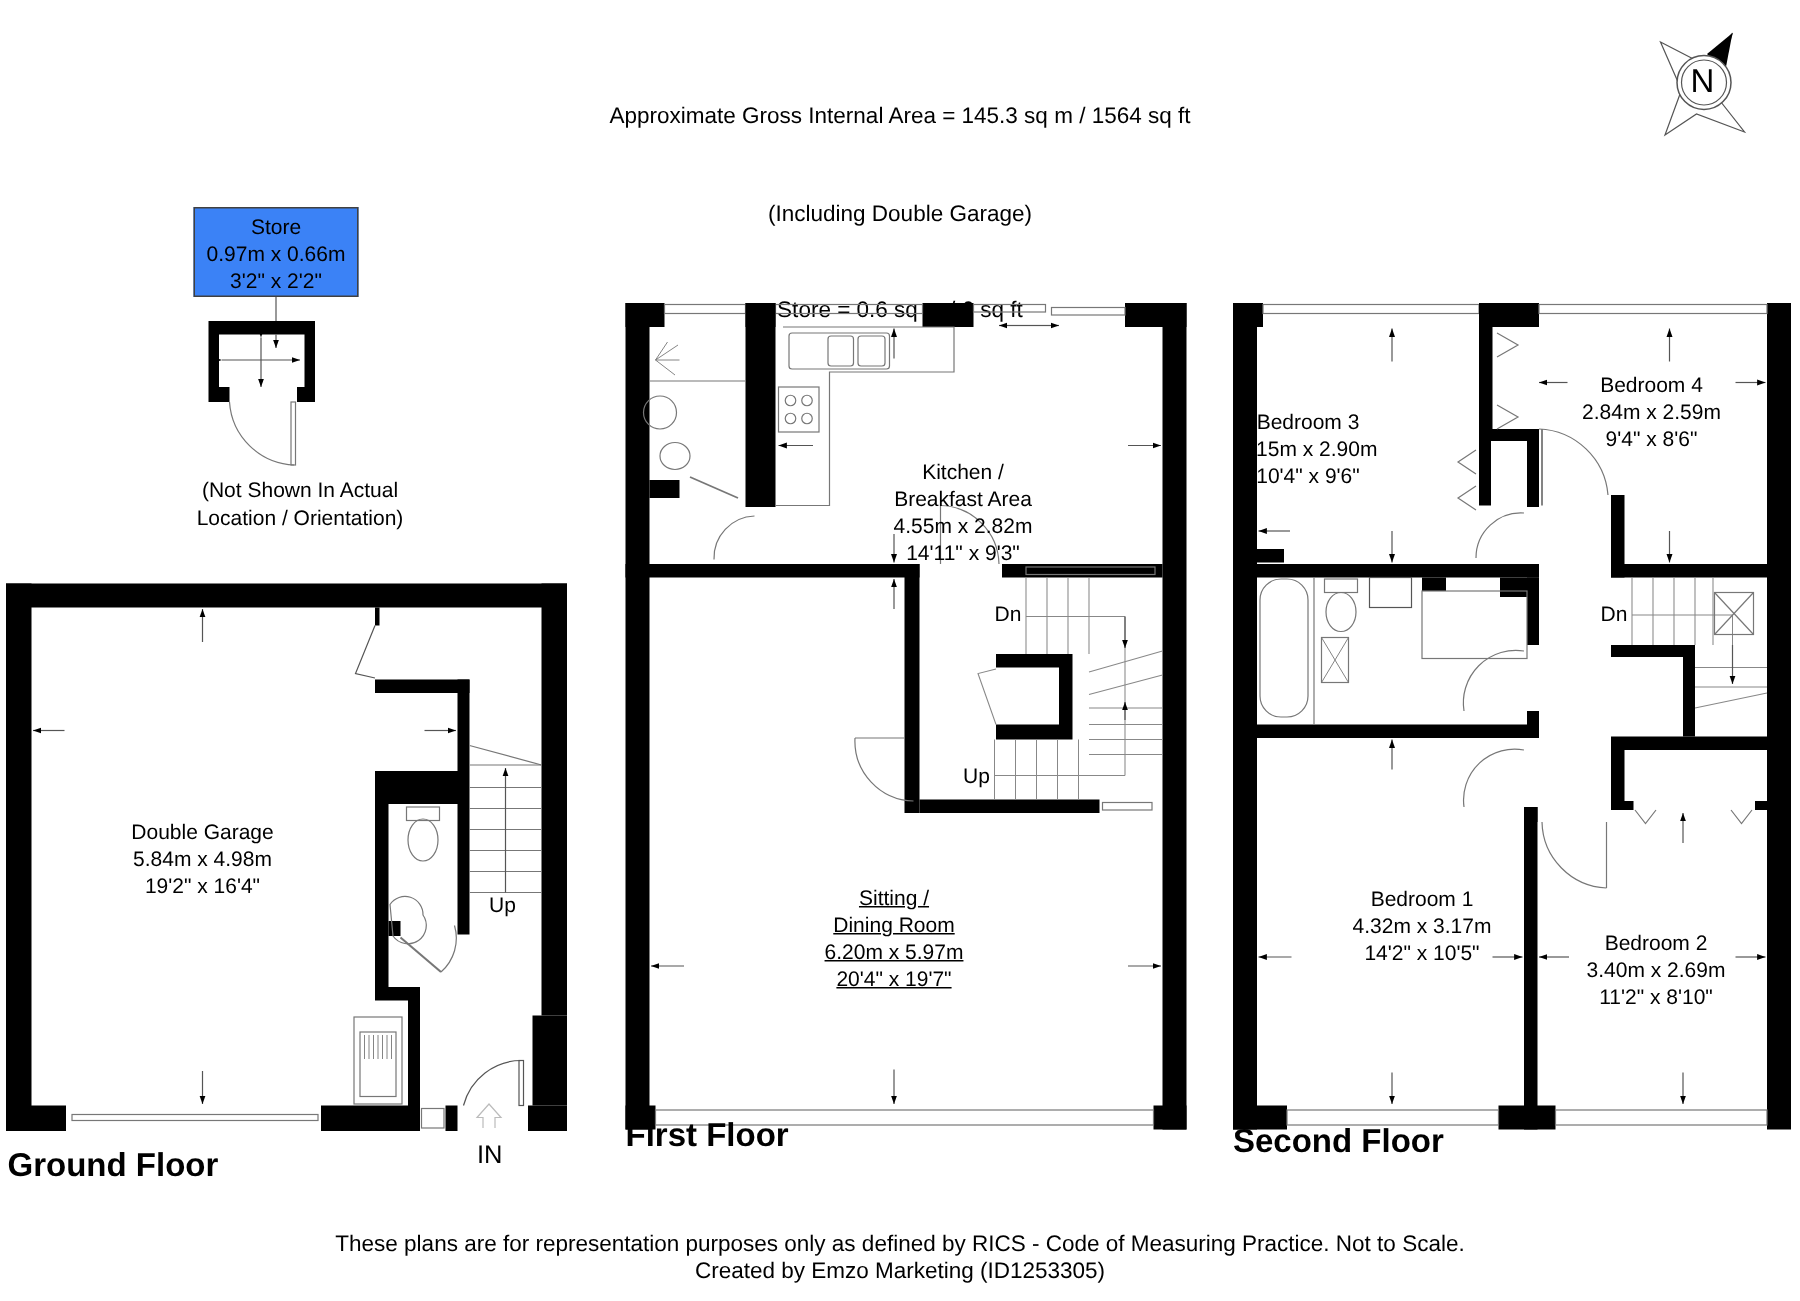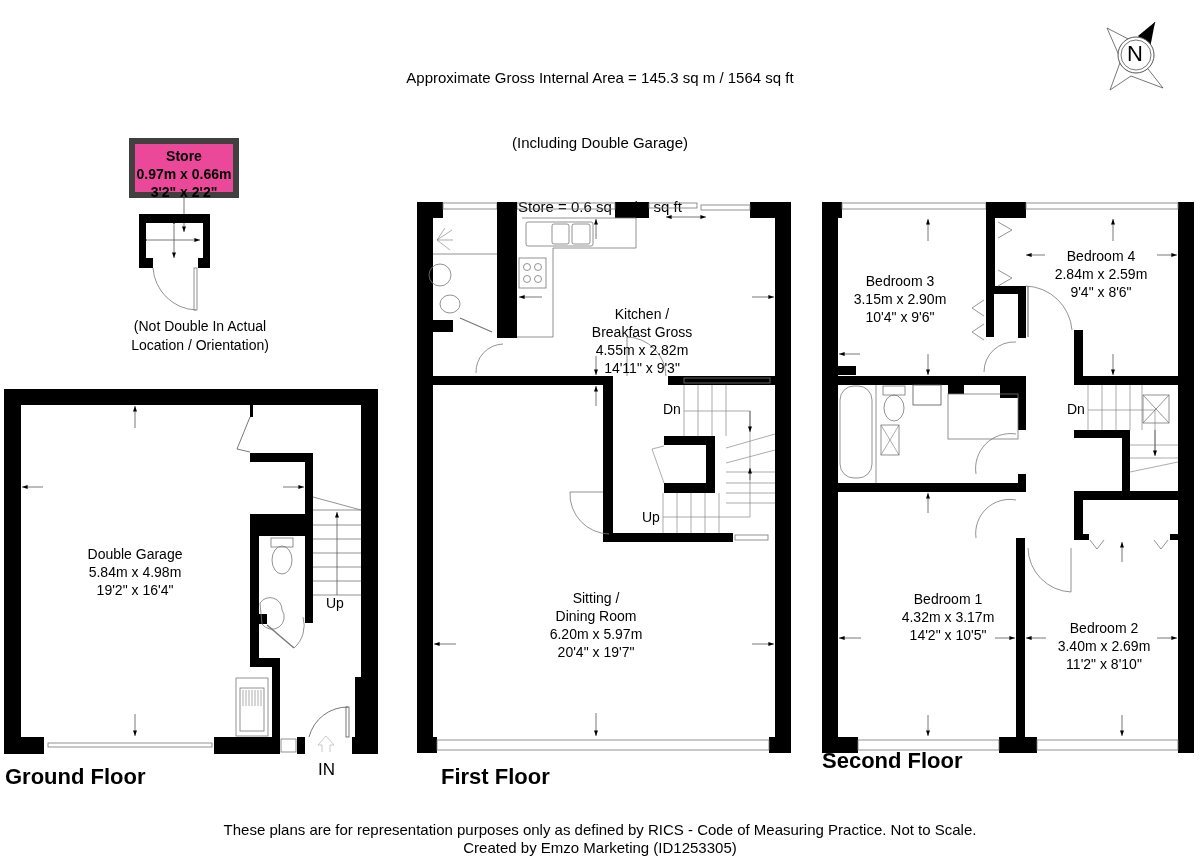--- a/index.html
+++ b/index.html
@@ -4,21 +4,21 @@
 <style>
   html, body { margin:0; padding:0; background:#ffffff; }
   body { width:1200px; height:867px; position:relative; overflow:hidden; font-family:"Liberation Sans", sans-serif; color:#000; }
   .hdr { position:absolute; left:300px; top:24px; width:600px; text-align:center; font-size:15px; line-height:20.5px; }
   .hdr div { white-space:nowrap;margin-top:44px; }
   svg.plan { position:absolute; left:0; top:0; }
   .lbl { position:absolute; text-align:center; font-size:14px; line-height:18px; white-space:nowrap; transform:translateX(-50%); }
   .floor-title { position:absolute; font-size:22px; font-weight:bold; white-space:nowrap;text-align:center; }
   .small { position:absolute; font-size:14px; white-space:nowrap; }
   .footer { position:absolute; left:200px; top:821px; width:800px; text-align:center; font-size:15px; line-height:18px; }
-  .storebox { position:absolute; left:129px; top:138px; width:110px; height:60px; border:6px solid #404040; background:#ec4899; text-align:center; font-size:14px; line-height:18px; padding-top:3px; box-sizing:border-box;font-weight:bold; }
+  .storebox { position:absolute; left:129px; top:138px; width:110px; height:60px; border:1px solid #404040; background:#3b82f6; text-align:center; font-size:14px; line-height:18px; padding-top:3px; box-sizing:border-box; }
   .note { position:absolute; left:100px; top:317px; width:200px; text-align:center; font-size:14px; line-height:19px; }
 </style>
 </head>
 <body>
 
 <div class="hdr">
   <div>Approximate Gross Internal Area = 145.3 sq m / 1564 sq ft</div>
   <div>(Including Double Garage)</div>
   <div>Store = 0.6 sq m / 6 sq ft</div>
 </div>
@@ -302,50 +302,50 @@
 </svg>
 
 <div class="small" style="left:1127px; top:41px; font-size:22px;">N</div>
 
 <div class="storebox">
   <div>Store</div>
   <div>0.97m x 0.66m</div>
   <div>3'2" x 2'2"</div>
 </div>
 <div class="note">
-  <div>(Not Double In Actual</div>
+  <div>(Not Shown In Actual</div>
   <div>Location / Orientation)</div>
 </div>
 
 <div class="lbl" style="left:135px; top:545px;">
   <div>Double Garage</div>
   <div>5.84m x 4.98m</div>
   <div>19'2" x 16'4"</div>
 </div>
 <div class="small" style="left:326px; top:595px;">Up</div>
 <div class="small" style="left:318px; top:760px; font-size:17px;">IN</div>
 <div class="floor-title" style="left:5px; top:764px;">Ground Floor</div>
 
 <div class="lbl" style="left:642px; top:257px;margin-top:48px;">
   <div>Kitchen /</div>
-  <div>Breakfast Gross</div>
+  <div>Breakfast Area</div>
   <div>4.55m x 2.82m</div>
   <div>14'11" x 9'3"</div>
 </div>
-<div class="lbl" style="left:596px; top:589px;">
+<div class="lbl" style="left:596px; top:589px;text-decoration:underline;">
   <div>Sitting /</div>
   <div>Dining Room</div>
   <div>6.20m x 5.97m</div>
   <div>20'4" x 19'7"</div>
 </div>
 <div class="small" style="left:663px; top:401px;">Dn</div>
 <div class="small" style="left:642px; top:509px;">Up</div>
-<div class="floor-title" style="left:417px; top:764px;margin-left:24px;">First Floor</div>
-
-<div class="lbl" style="left:900px; top:272px;">
+<div class="floor-title" style="left:417px; top:744px;">First Floor</div>
+
+<div class="lbl" style="left:872px; top:272px;">
   <div>Bedroom 3</div>
   <div>3.15m x 2.90m</div>
   <div>10'4" x 9'6"</div>
 </div>
 <div class="lbl" style="left:1101px; top:247px;">
   <div>Bedroom 4</div>
   <div>2.84m x 2.59m</div>
   <div>9'4" x 8'6"</div>
 </div>
 <div class="lbl" style="left:948px; top:590px;">

